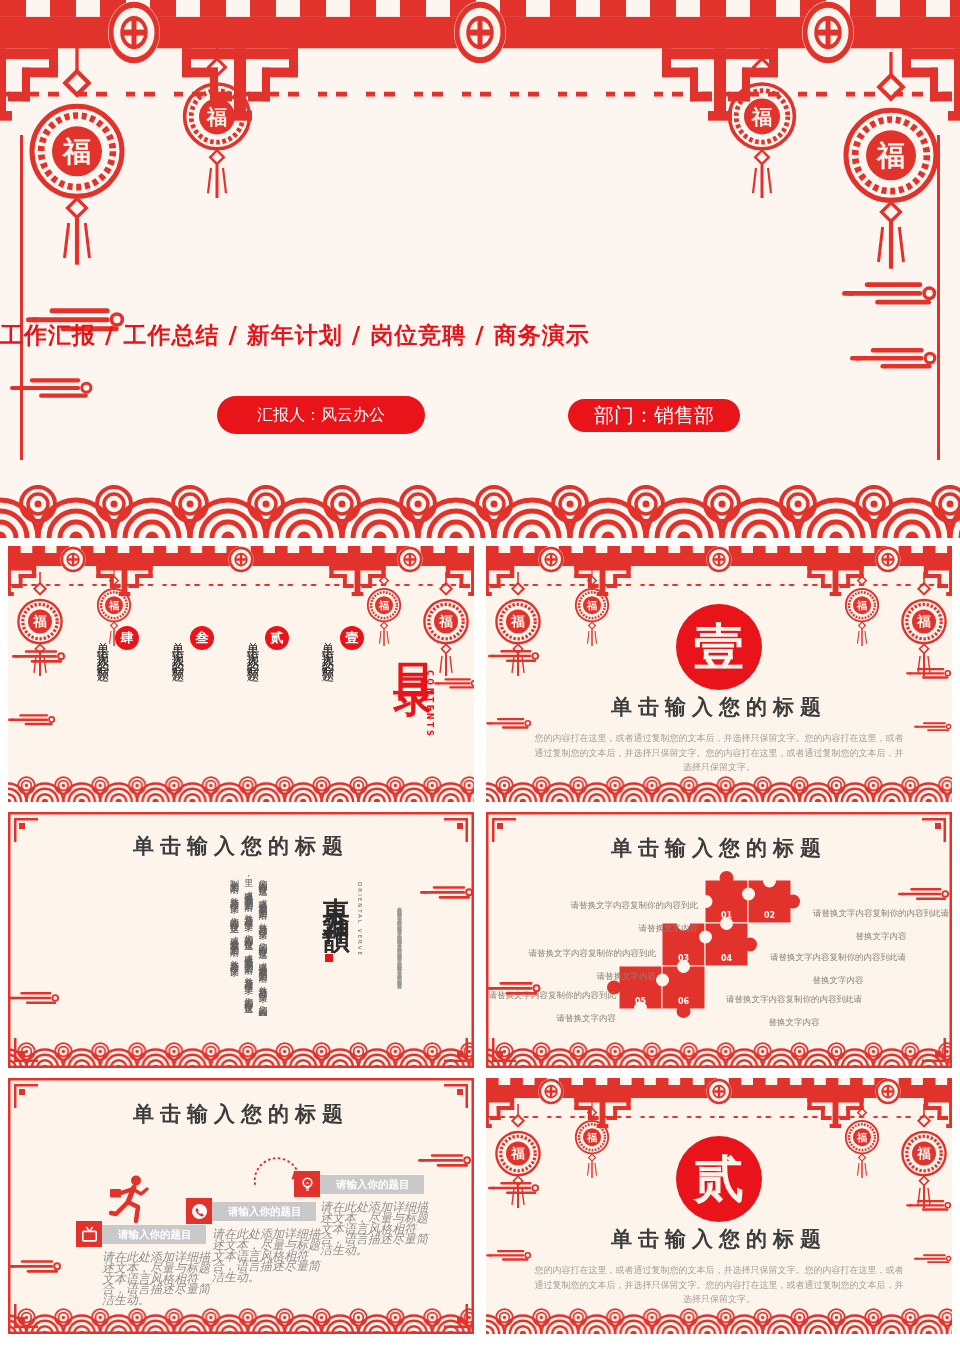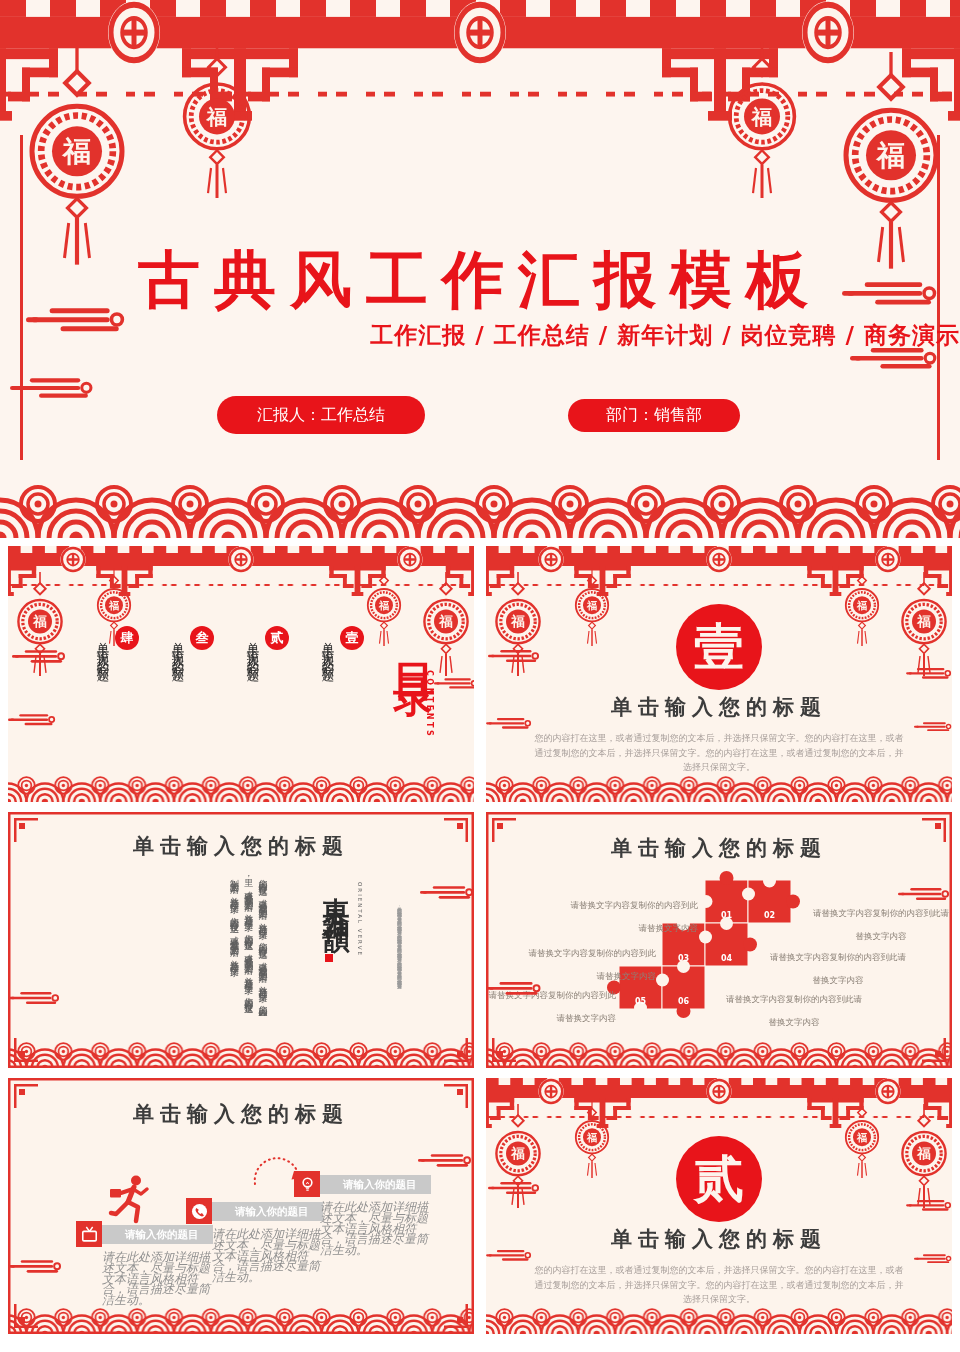--- a/index.html
+++ b/index.html
@@ -5,21 +5,21 @@
   html,body{margin:0;padding:0;background:#fff;}
   .page{position:relative;width:960px;height:1352px;background:#fff;overflow:hidden;
         font-family:"DejaVu Sans","Liberation Sans",sans-serif;}
   .abs{position:absolute;}
   svg{display:block;}
   
   .cover{position:absolute;left:0;top:0;width:960px;height:538px;background:var(--cover-cream);overflow:hidden;}
   .cover-title{position:absolute;left:0;top:196px;width:960px;text-align:center;
     font-family:"DejaVu Serif","Liberation Serif",serif;font-weight:bold;
     font-size:62px;letter-spacing:14px;color:var(--bright-red);white-space:nowrap;}
-  .cover-subtitle{position:absolute;left:0;top:320px;width:960px;text-align:right;
+  .cover-subtitle{position:absolute;left:0;top:320px;width:960px;text-align:left;
     font-size:23px;letter-spacing:1px;color:var(--bright-red);font-weight:bold;}
   .pill{position:absolute;background:var(--bright-red);color:#fff;text-align:center;
     border-radius:19px;font-size:16px;display:flex;align-items:center;justify-content:center;}
   .side-line{position:absolute;width:2.5px;background:var(--accent);}
   
   .slide{position:absolute;width:466px;height:256px;background:var(--cream);overflow:hidden;}
   #slide-toc{left:8px;top:546px;}   #slide-sec1{left:486px;top:546px;}
   #slide-vert{left:8px;top:812px;}  #slide-puzzle{left:486px;top:812px;}
   #slide-steps{left:8px;top:1078px;}#slide-sec2{left:486px;top:1078px;}
   .framed{box-shadow:inset 0 0 0 2.5px var(--accent);}
@@ -65,21 +65,21 @@
   .fineprint{position:absolute;left:366px;top:92px;width:28px;height:86px;writing-mode:vertical-rl;
     text-orientation:upright;font-size:4.5px;line-height:6.5px;color:#9a9a9a;overflow:hidden;}
   
   .puzzle-label{position:absolute;font-size:8.5px;line-height:11px;color:var(--label-gray);}
   .puzzle-label span{display:block;margin-top:12px;}
   .pl-r{text-align:right;} .pl-l{text-align:center;}
   
   .step-box{position:absolute;width:26px;height:26px;background:var(--accent);
     display:flex;align-items:center;justify-content:center;}
   .step-bar{position:absolute;width:88px;height:18.5px;background:var(--bar-gray);
-    color:#fff;font-size:10.5px;font-weight:bold;line-height:18.5px;padding-left:23px;
+    color:#fff;font-size:10.5px;font-weight:bold;line-height:18.5px;padding-left:16px;
     white-space:nowrap;overflow:hidden;}
   .step-desc{position:absolute;width:112px;font-size:12px;line-height:10.8px;color:var(--desc-gray);font-style:italic;}
 </style>
 </head>
 <body>
 
 <svg width="0" height="0" style="position:absolute" aria-hidden="true">
   <defs>
     <pattern id="tabs" width="50" height="14" patternUnits="userSpaceOnUse">
       <rect x="0" y="0" width="26" height="14" fill="#E2322C"></rect>
@@ -210,24 +210,23 @@
       </svg>
     <svg class="cloud" style="left:842px;top:282px" width="96" height="32">
         <use href="#cloud-sym"></use>
       </svg>
     <svg class="cloud" style="left:850px;top:348px" width="88" height="29">
         <use href="#cloud-sym"></use>
       </svg>
     <div class="side-line" style="left:20px;top:135px;height:325px"></div>
     <div class="side-line" style="left:937px;top:135px;height:325px"></div>
 
-    <h1 class="cover-title">古典风工作汇报模板</h1>
     <div class="cover-subtitle">工作汇报 / 工作总结 / 新年计划 / 岗位竞聘 / 商务演示</div>
-    <div class="pill" style="left:217px;top:396px;width:208px;height:38px">汇报人：工作总结</div>
-    <div class="pill" style="left:568px;top:399px;width:172px;height:33px;font-size:16px">部门：销售部</div>
+    <div class="pill" style="left:217px;top:396px;width:208px;height:38px">汇报人：风云办公</div>
+    <div class="pill" style="left:568px;top:399px;width:172px;height:33px;font-size:20px">部门：销售部</div>
 
     <svg class="waves" width="960" height="80">
         <use href="#waves-sym"></use>
       </svg>
   </section>
 
   <section class="slide" id="slide-toc">
     <svg class="lattice" width="466" height="58">
         <use href="#lattice-sym"></use>
       </svg>

